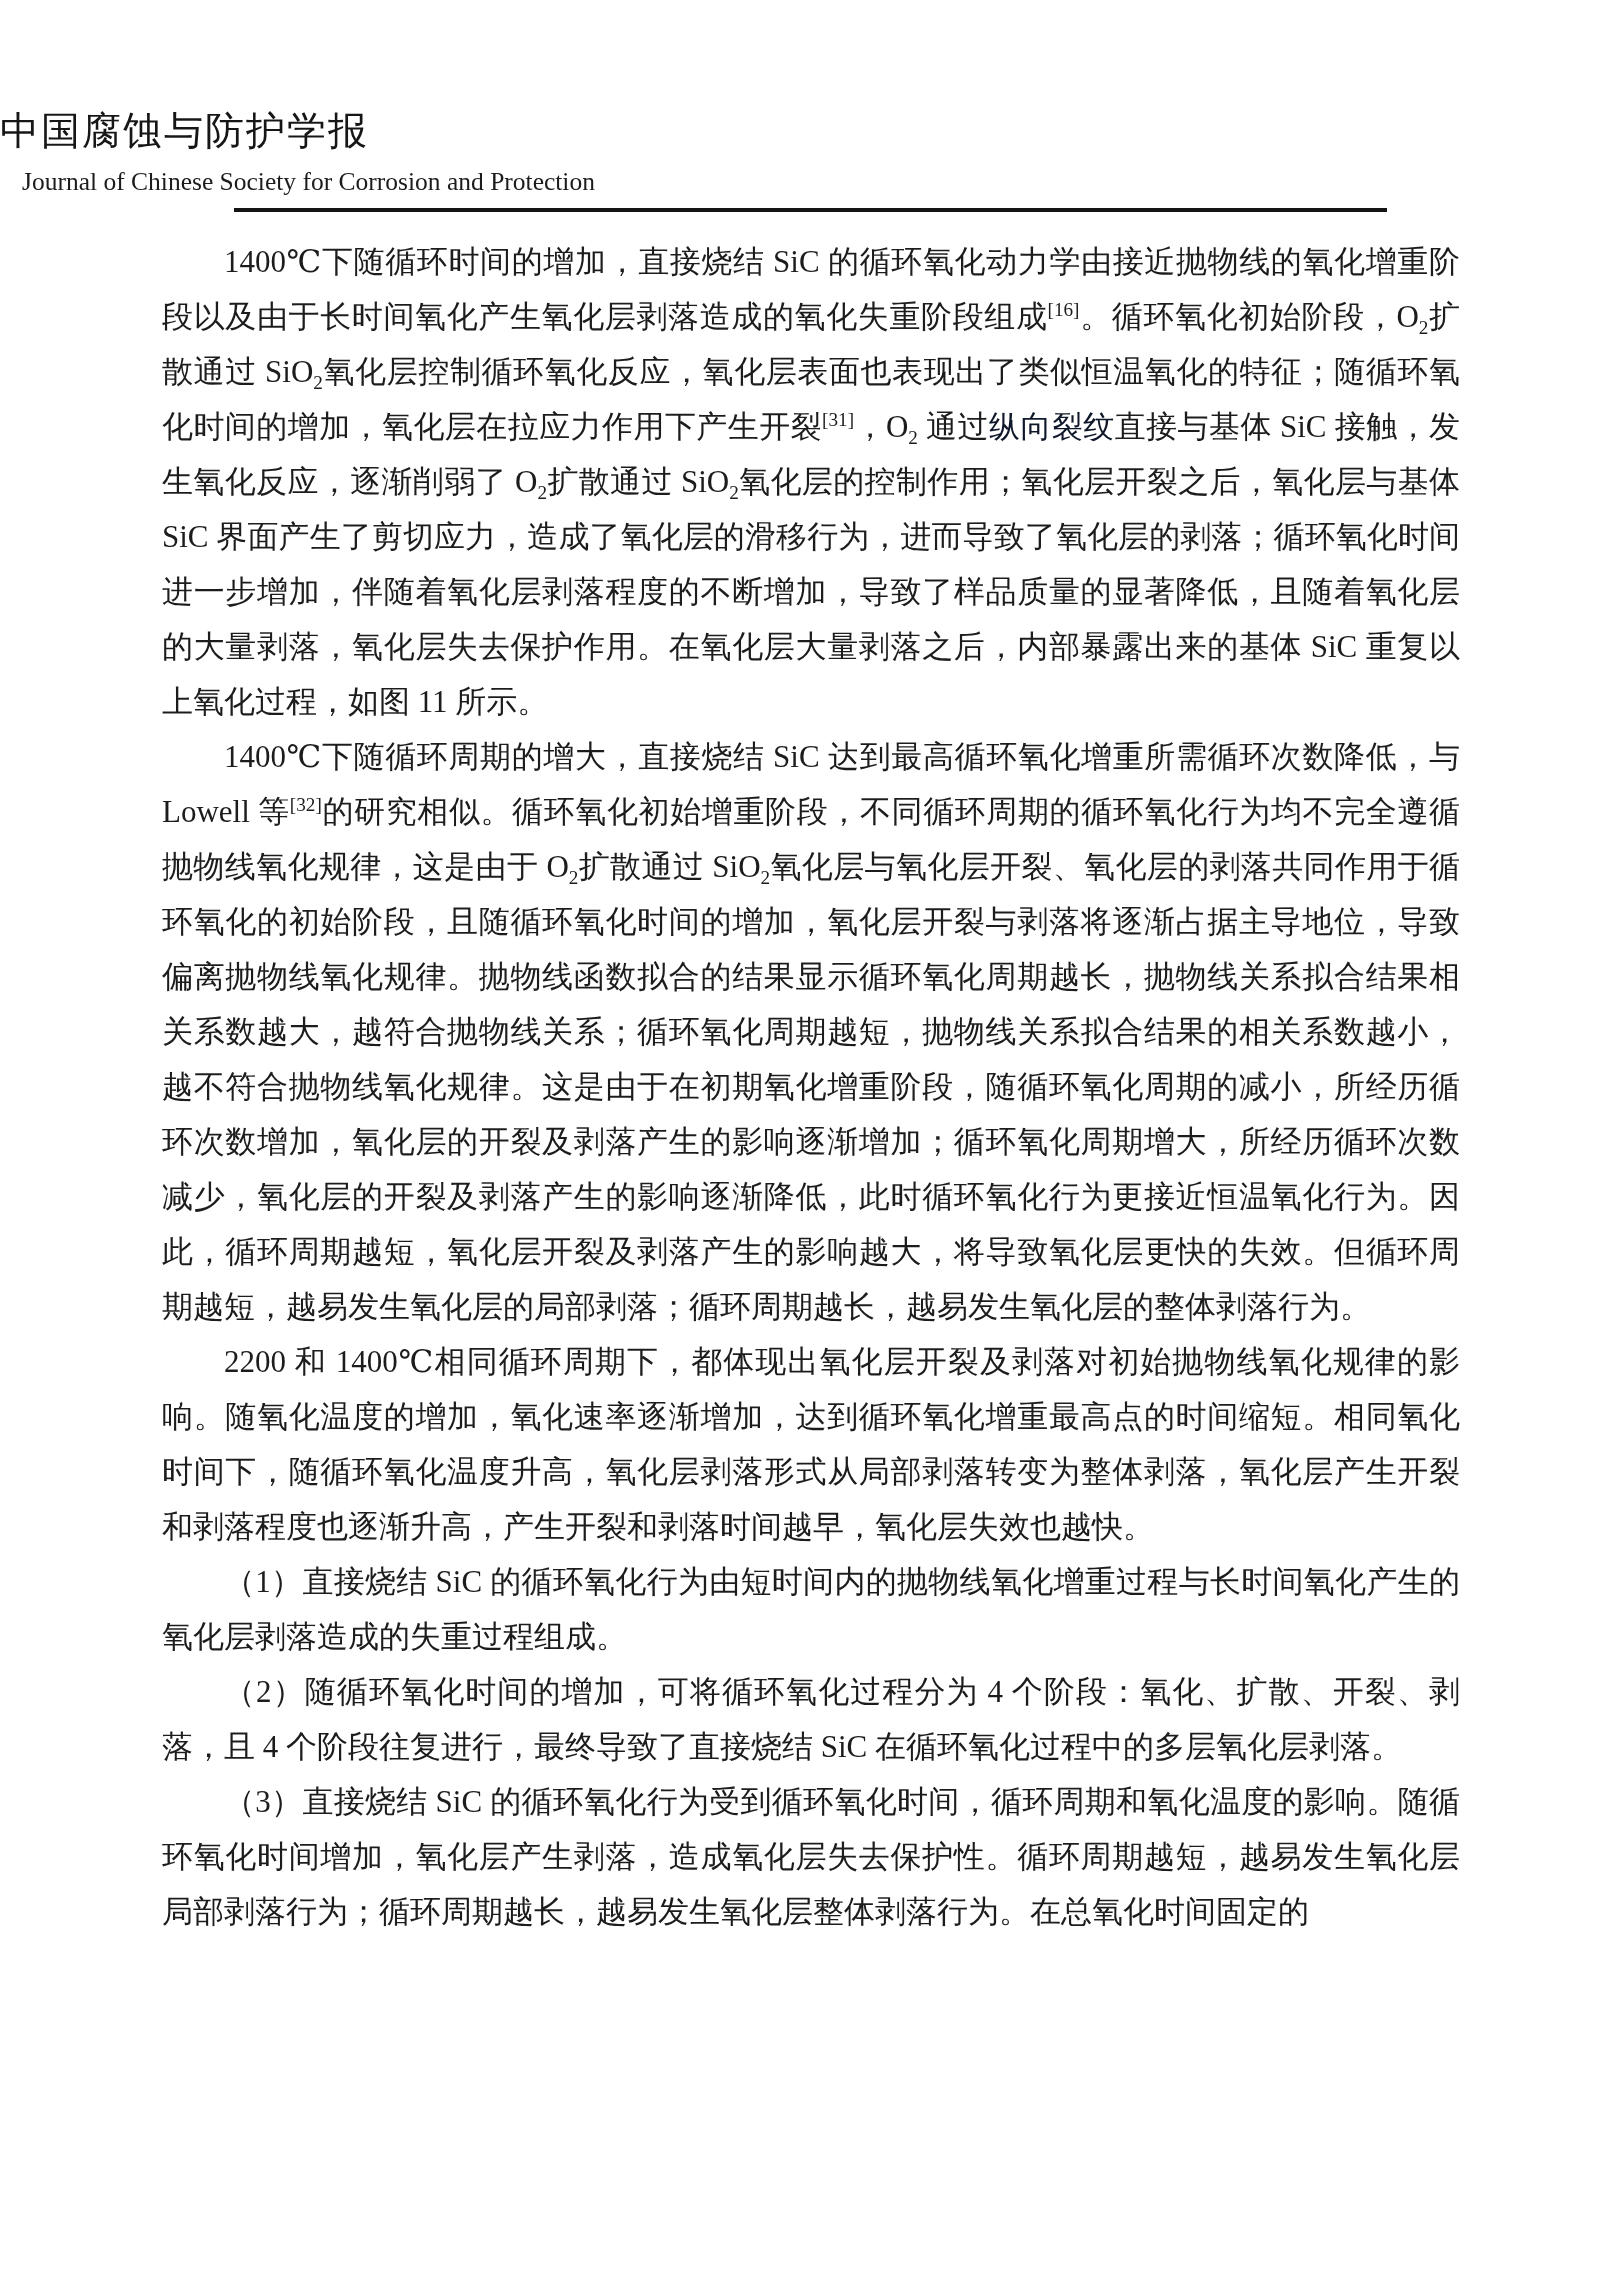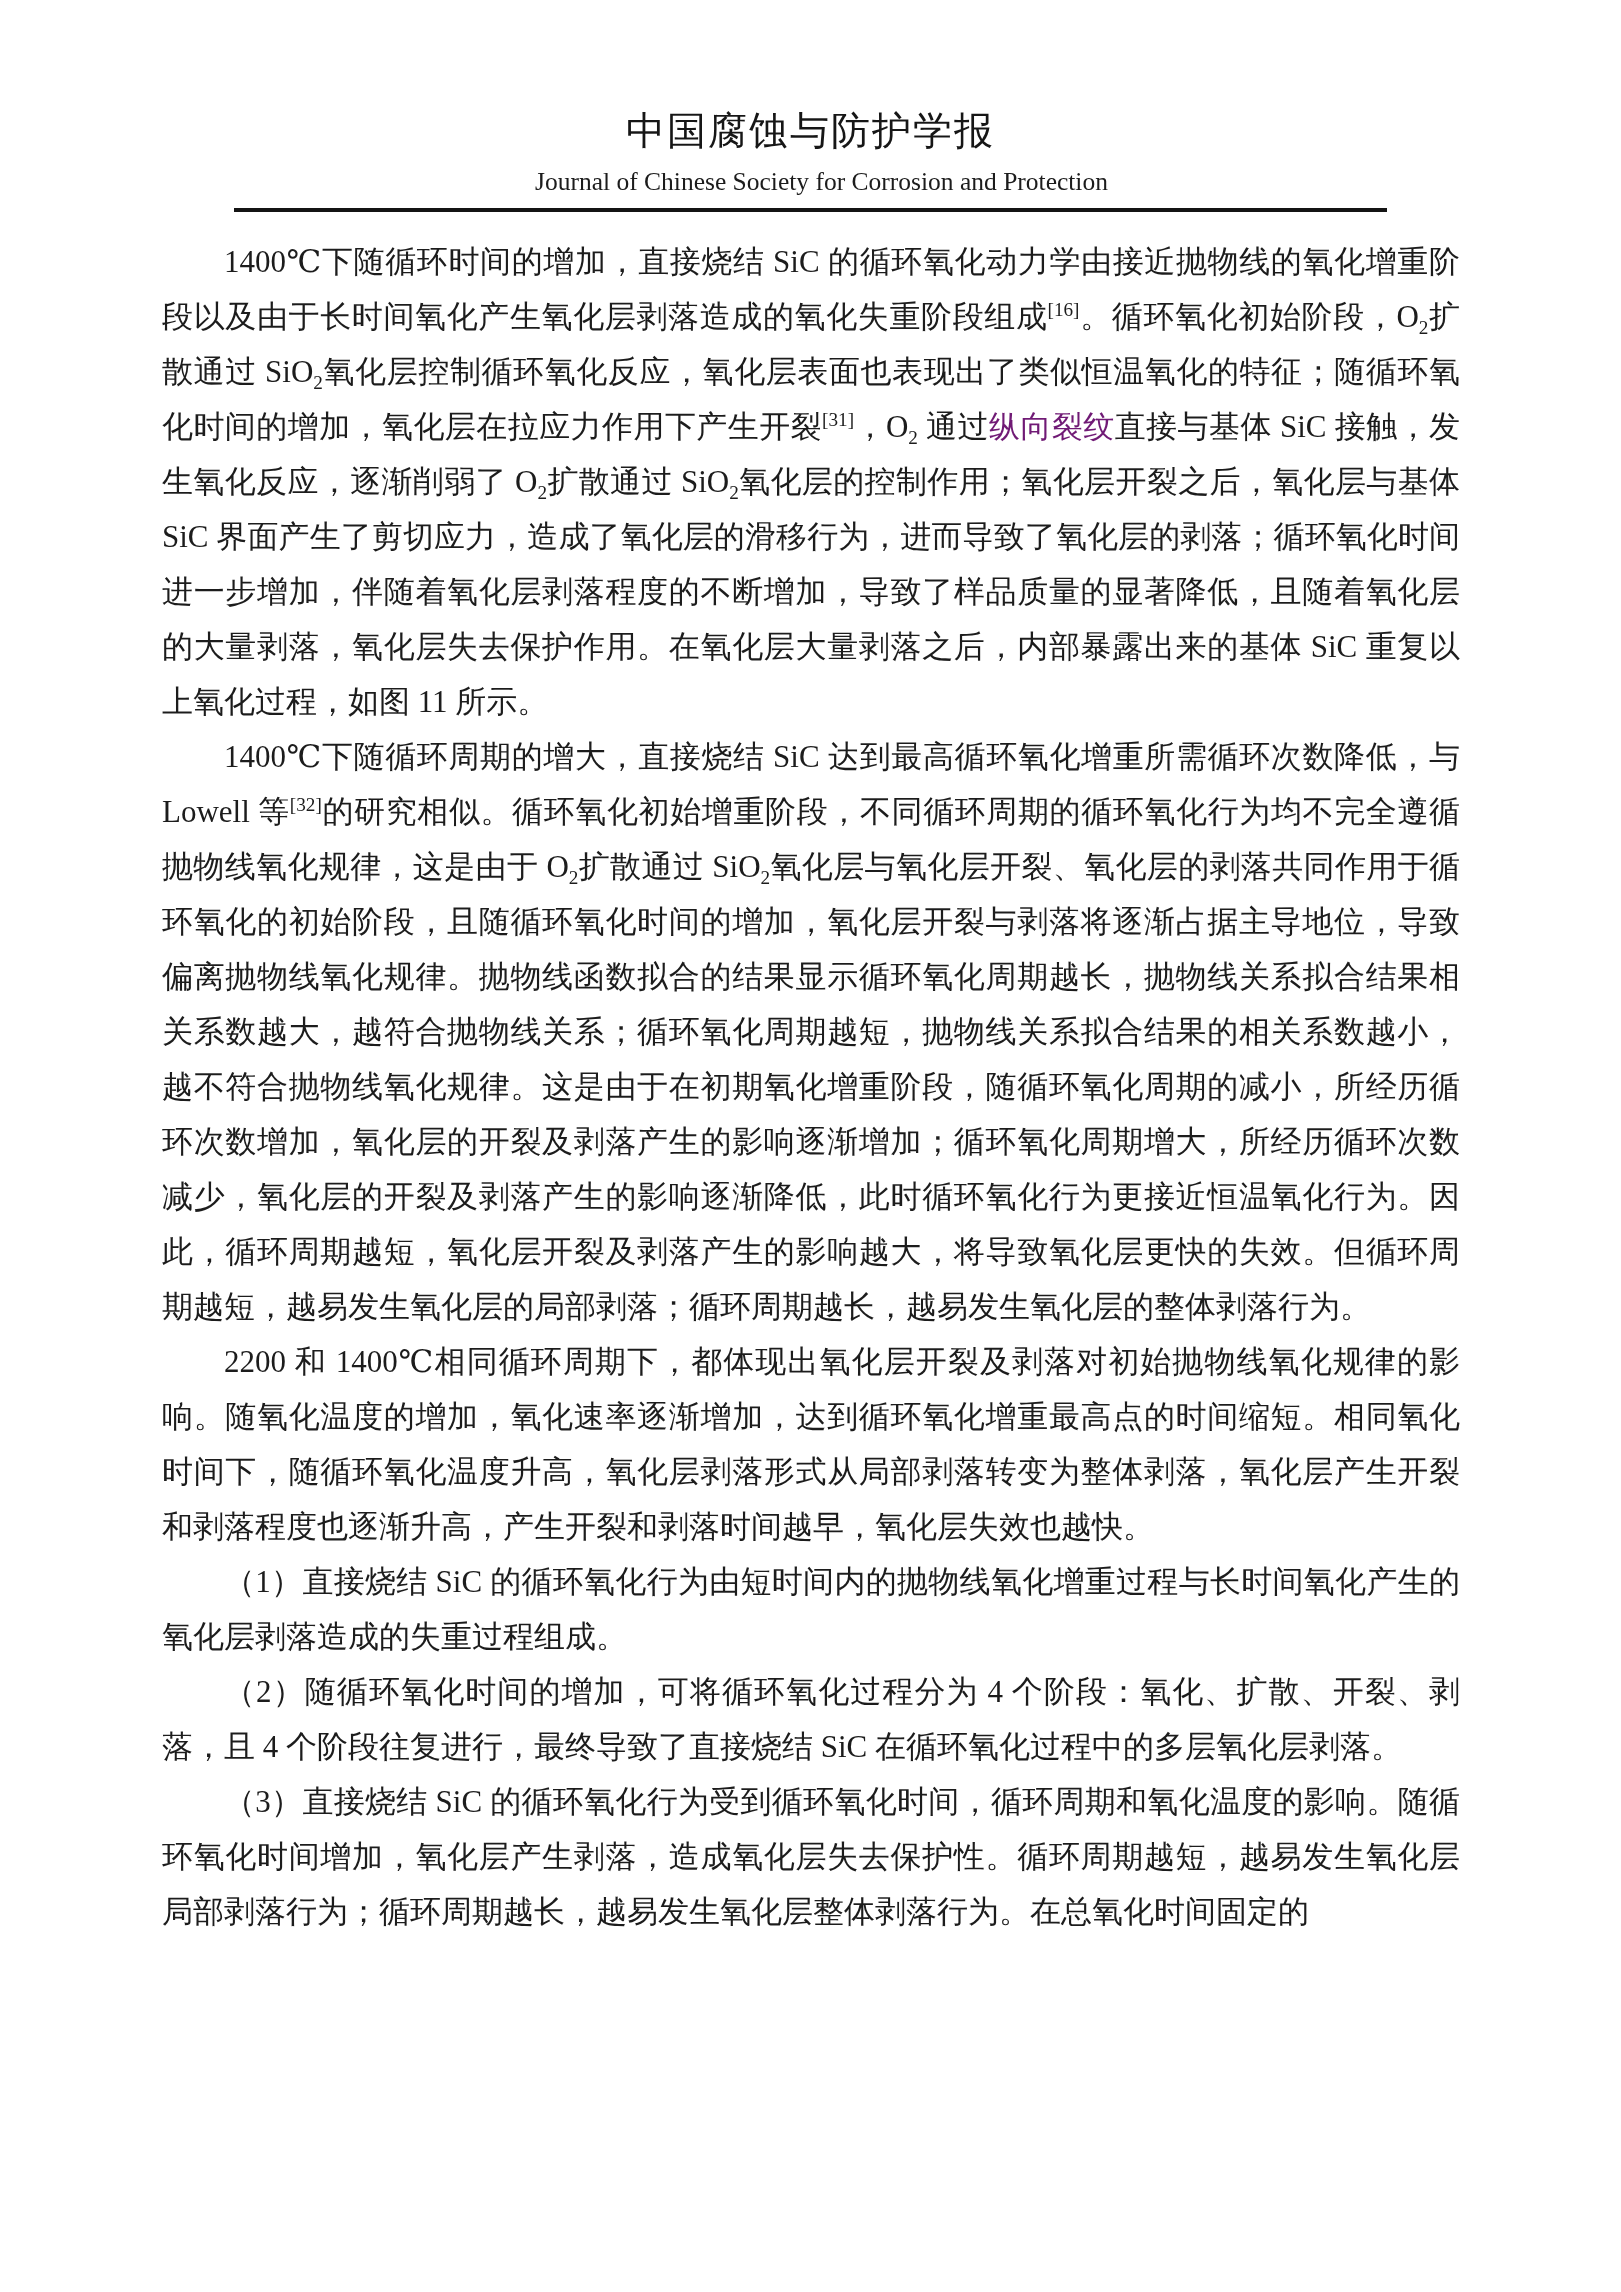--- a/index.html
+++ b/index.html
@@ -5,21 +5,21 @@
   * { margin: 0; padding: 0; box-sizing: border-box; }
   html, body { background: #ffffff; }
   body {
     width: 1621px;
     height: 2293px;
     position: relative;
     font-family: "Liberation Serif", "DejaVu Serif", serif;
     color: #1c1c1c;
     overflow: hidden;
   }
-  .page-header { text-align: center; padding-top: 104px; }
+  .page-header { text-align: left; padding-top: 104px; }
   .title-zh {
     font-size: 39px;
     letter-spacing: 2px;
     font-weight: normal;
     color: #161616;
   }
   .title-en {
     font-size: 25.5px;
     margin-top: 8.8px;
     color: #1c1c1c;
@@ -44,21 +44,21 @@
   .para sup.ref {
     font-size: 0.62em;
     line-height: 0;
     vertical-align: super;
   }
   .para sub.chem {
     font-size: 0.62em;
     line-height: 0;
     vertical-align: sub;
   }
-  .highlight-red { color: #701a75; }
+  .highlight-red { color: #0f172a; }
   .section-heading {
     font-weight: normal;
     font-size: 32px;
     margin-top: 23.5px;
     margin-bottom: 17.6px;
     text-indent: 0;
   }
   .section-heading .sec-num { margin-right: 39px; }
 </style>
 </head>

